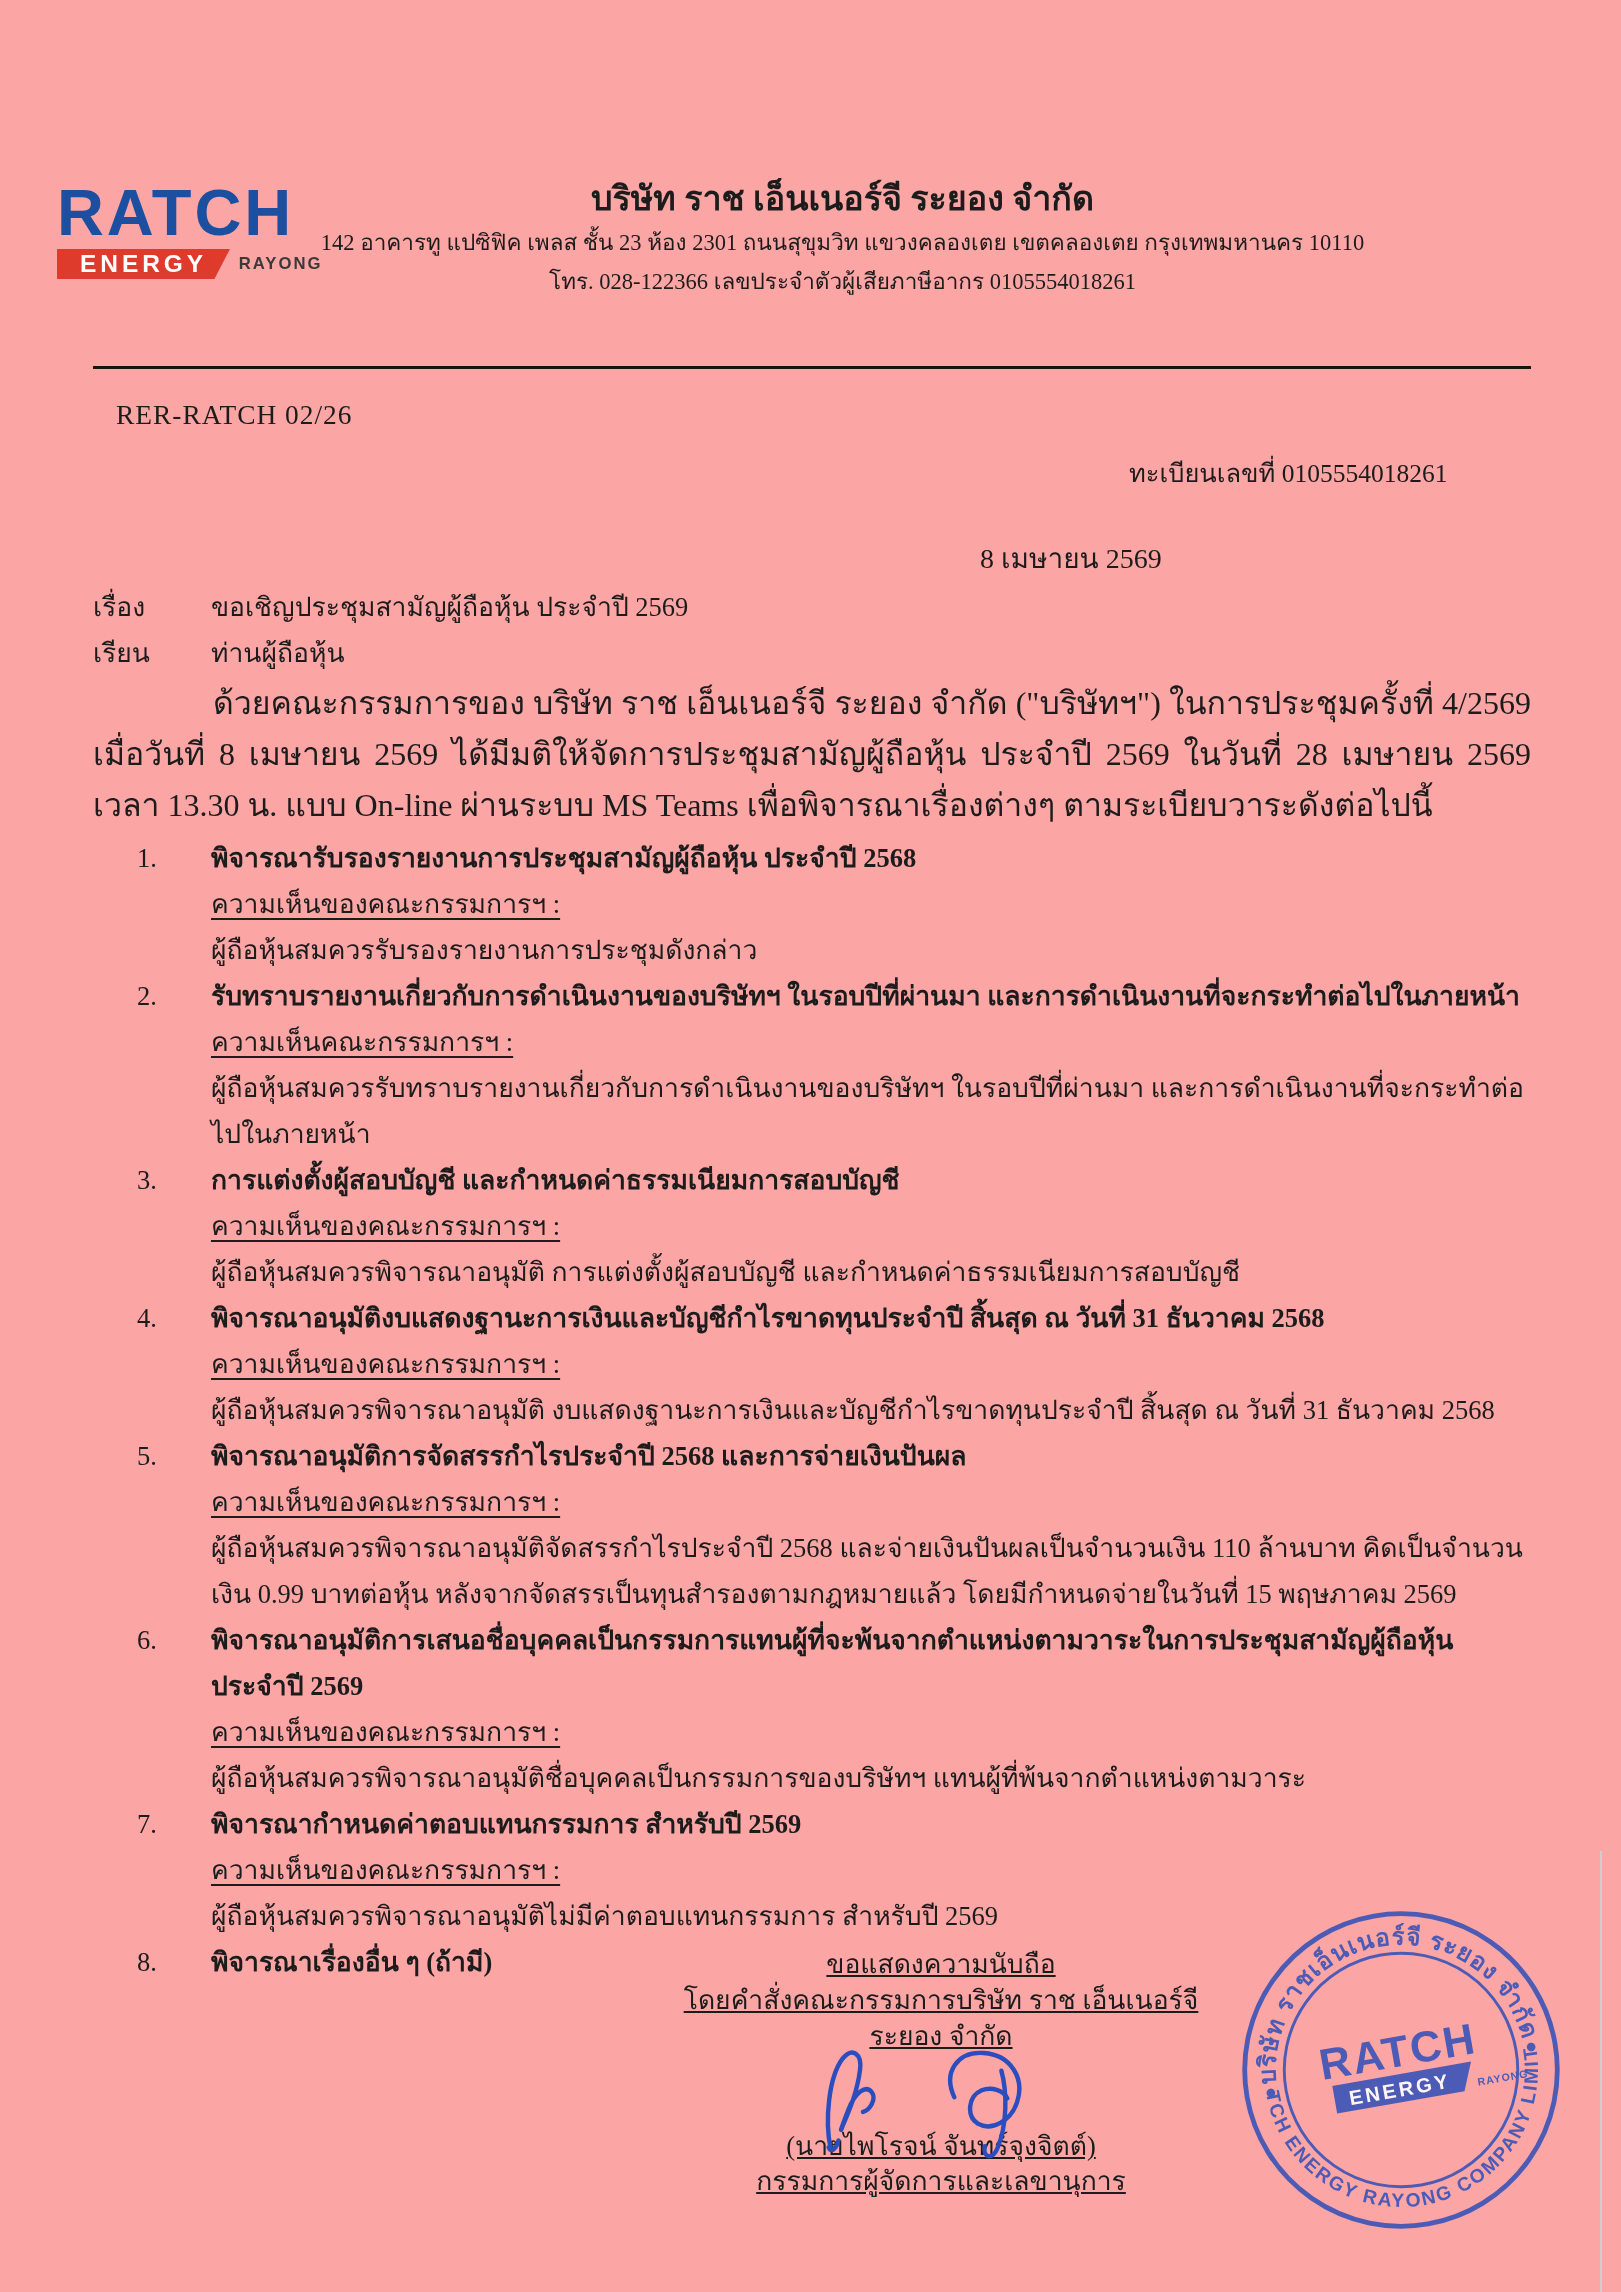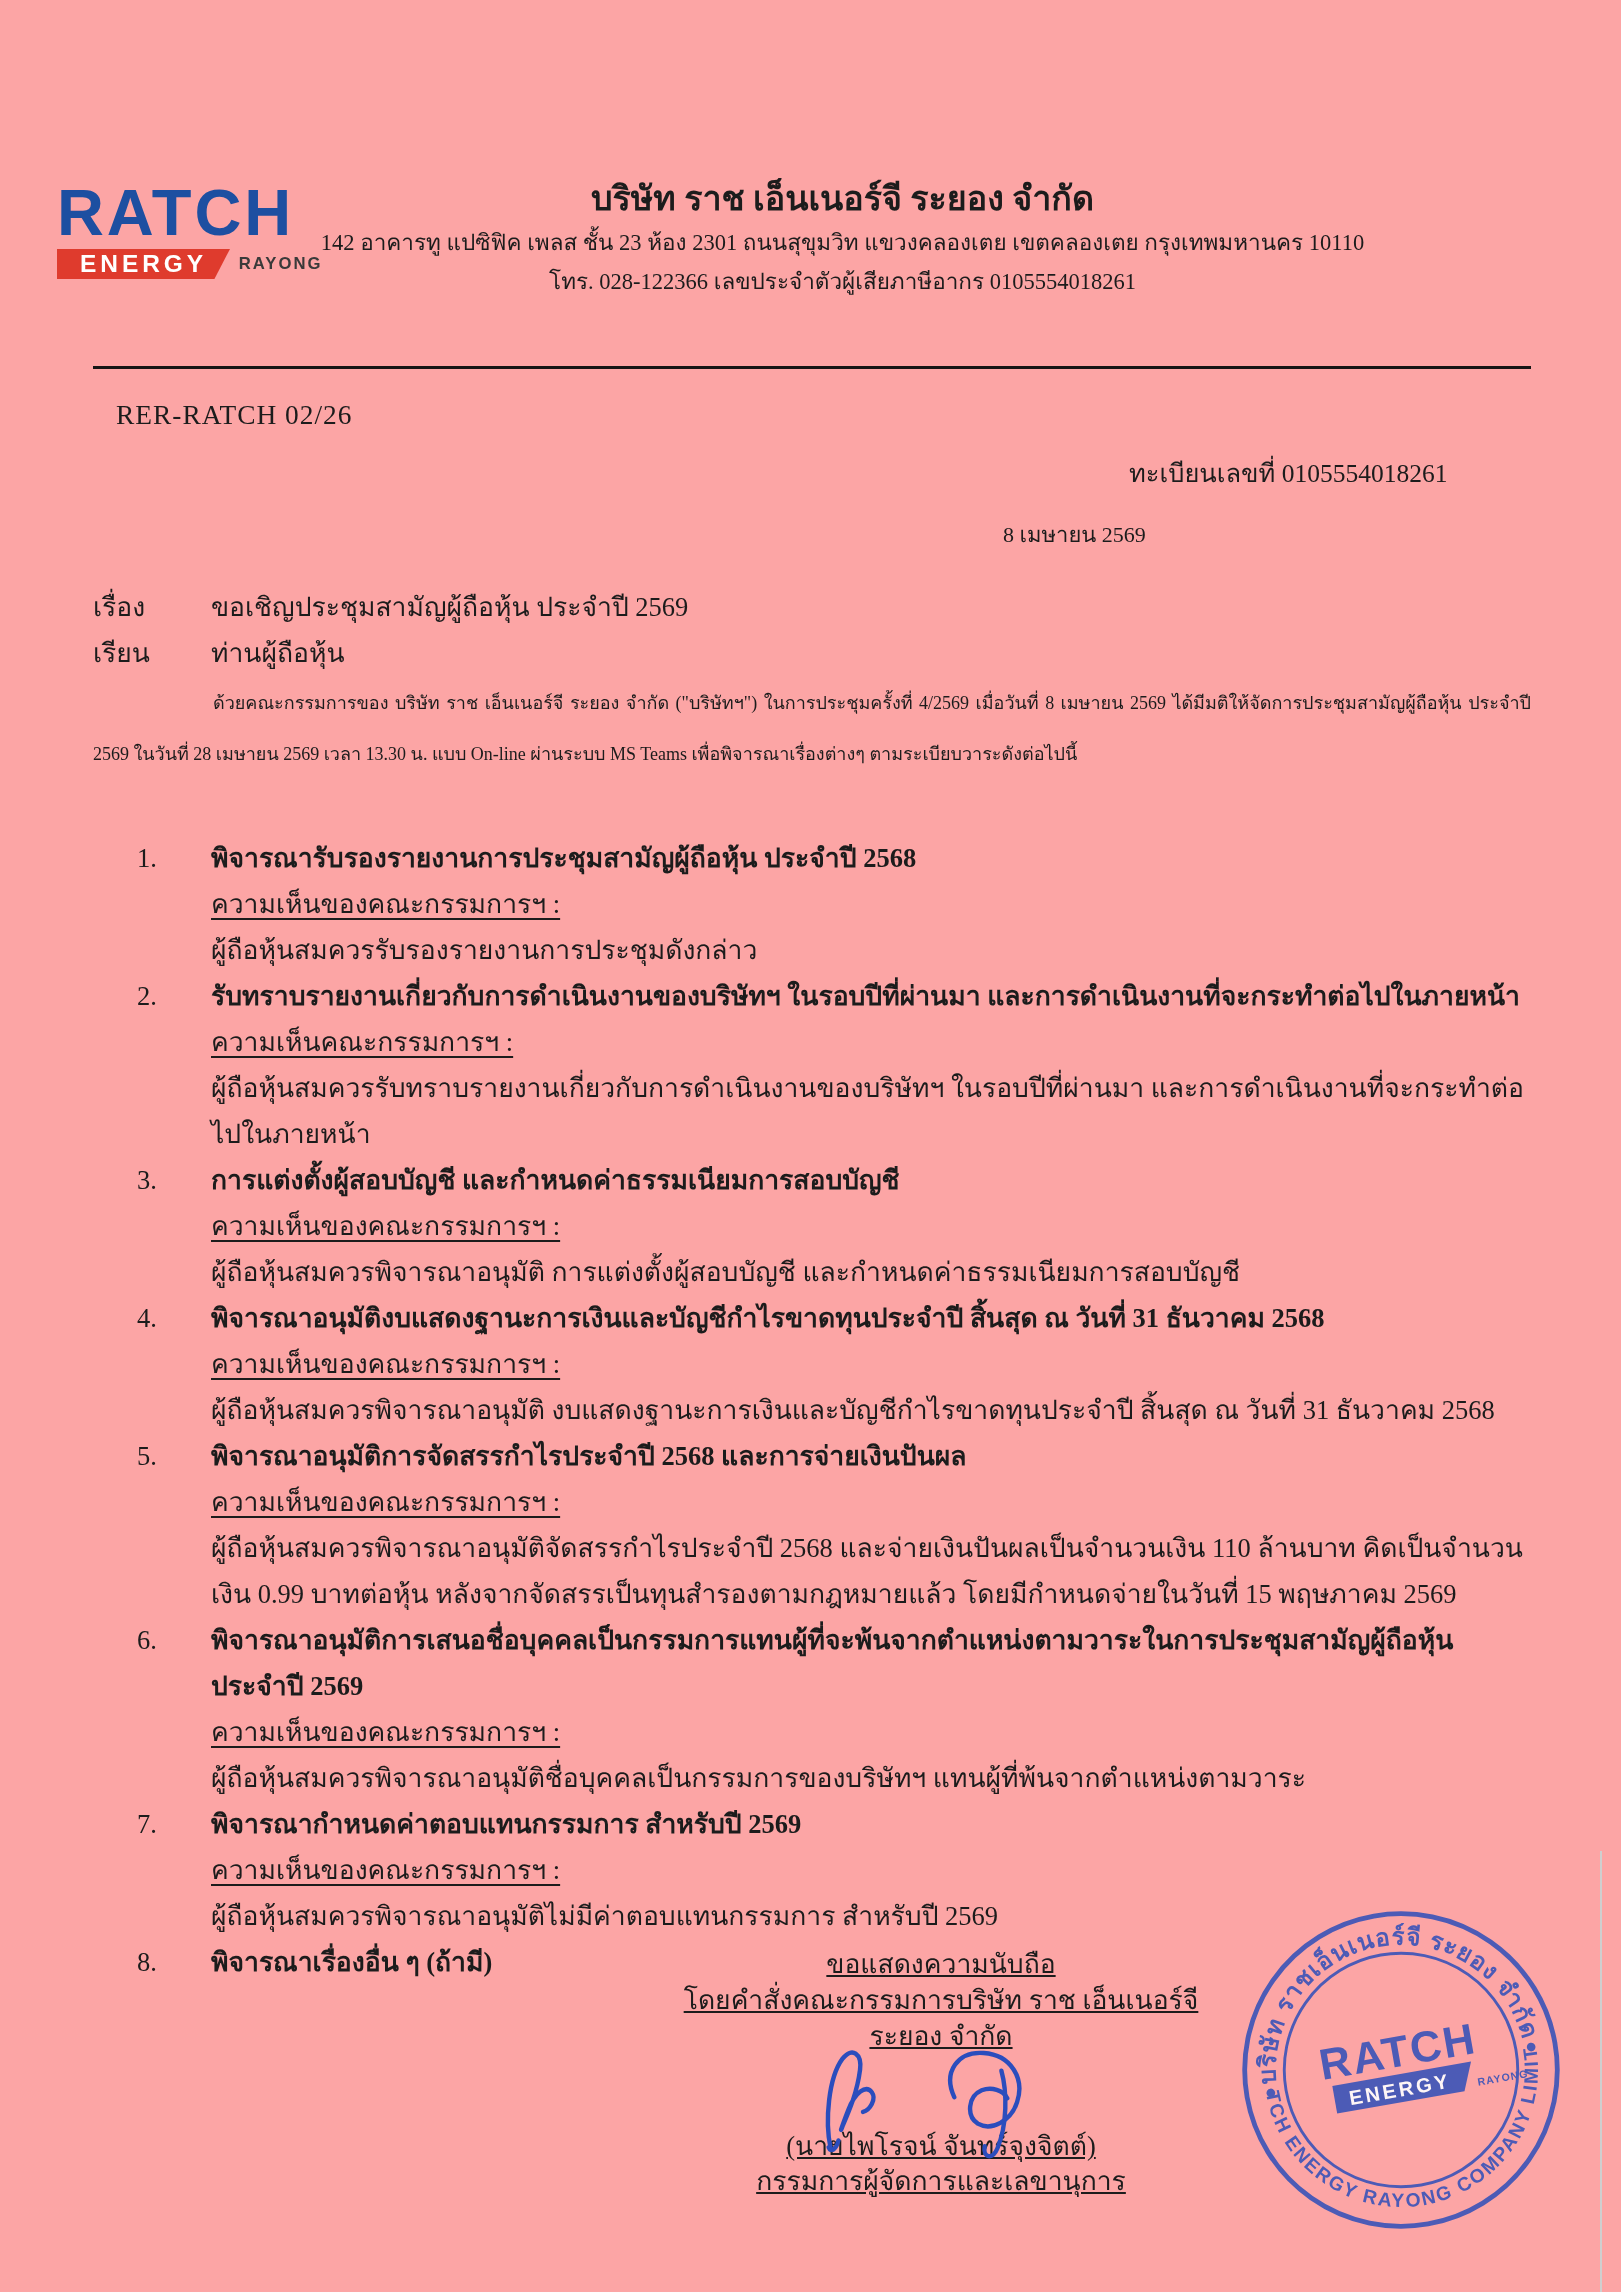--- a/index.html
+++ b/index.html
@@ -39,31 +39,31 @@
   }
   .header-text{position:absolute;left:274px;top:174px;width:1137px;text-align:center;}
   .company-name{font-size:34px;font-weight:bold;line-height:49px;text-align:center;}
   .company-address{font-size:22.5px;line-height:39px;}
   .company-phone{font-size:22.5px;line-height:39px;}
   .header-rule{position:absolute;left:93px;top:366px;width:1438px;height:2.9px;background:#151515;}
 
   
   .doc-no{position:absolute;left:116px;top:400px;font-size:27.4px;letter-spacing:1px;}
   .registration-no{position:absolute;left:1129px;top:453px;font-size:25.5px;}
-  .doc-date{position:absolute;left:980px;top:517px;font-size:22px;margin-left:23px;}
+  .doc-date{position:absolute;left:980px;top:536px;font-size:28px;}
 
   
   .subject{position:absolute;left:93px;top:584px;font-size:26.5px;}
   .subject-row{line-height:46px;display:flex;}
   .subject-label{width:118px;flex:none;}
 
   
   .body-paragraph{
     position:absolute;left:93px;top:678px;width:1438px;
-    font-size:18px;line-height:51px;text-align:justify;text-indent:120px;
+    font-size:32px;line-height:51px;text-align:justify;text-indent:120px;
   }
 
   
   .agenda{position:absolute;left:137px;top:835px;width:1394px;font-size:26.5px;}
   .agenda-item{display:flex;}
   .agenda-no{width:74px;flex:none;line-height:46px;}
   .agenda-content{flex:1;}
   .agenda-title{font-weight:bold;line-height:46px;}
   .agenda-label{line-height:46px;text-decoration:underline;text-underline-offset:4.9px;}
   .agenda-opinion{line-height:46px;}

